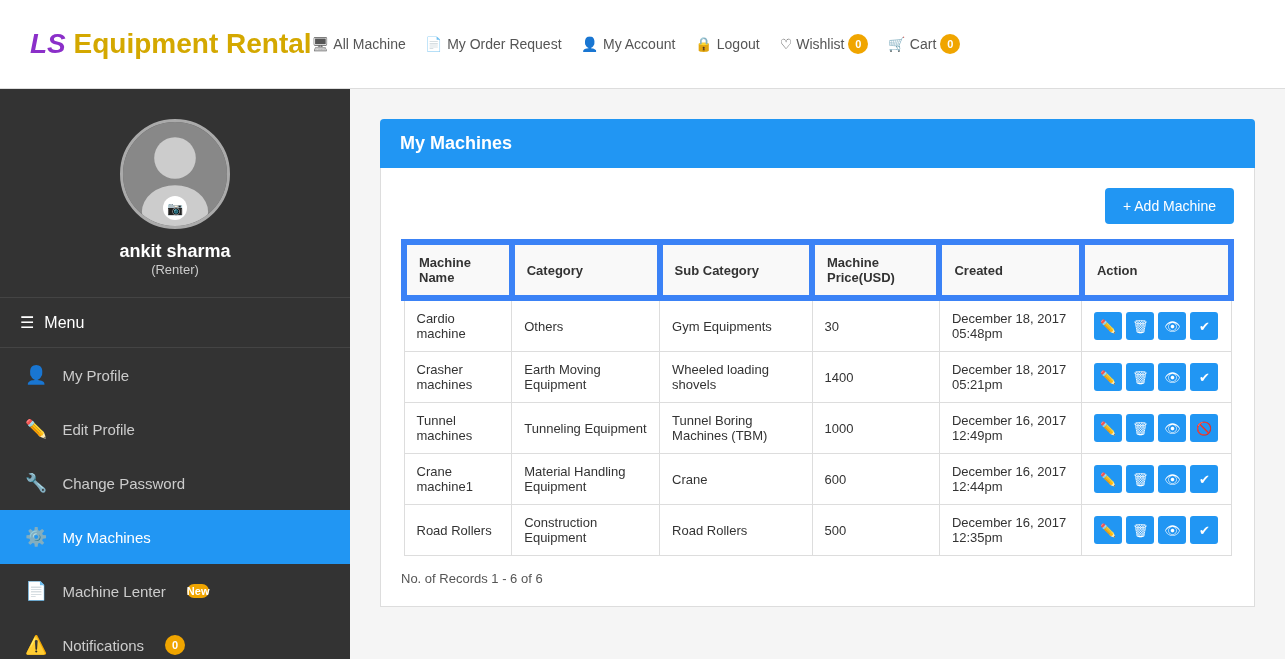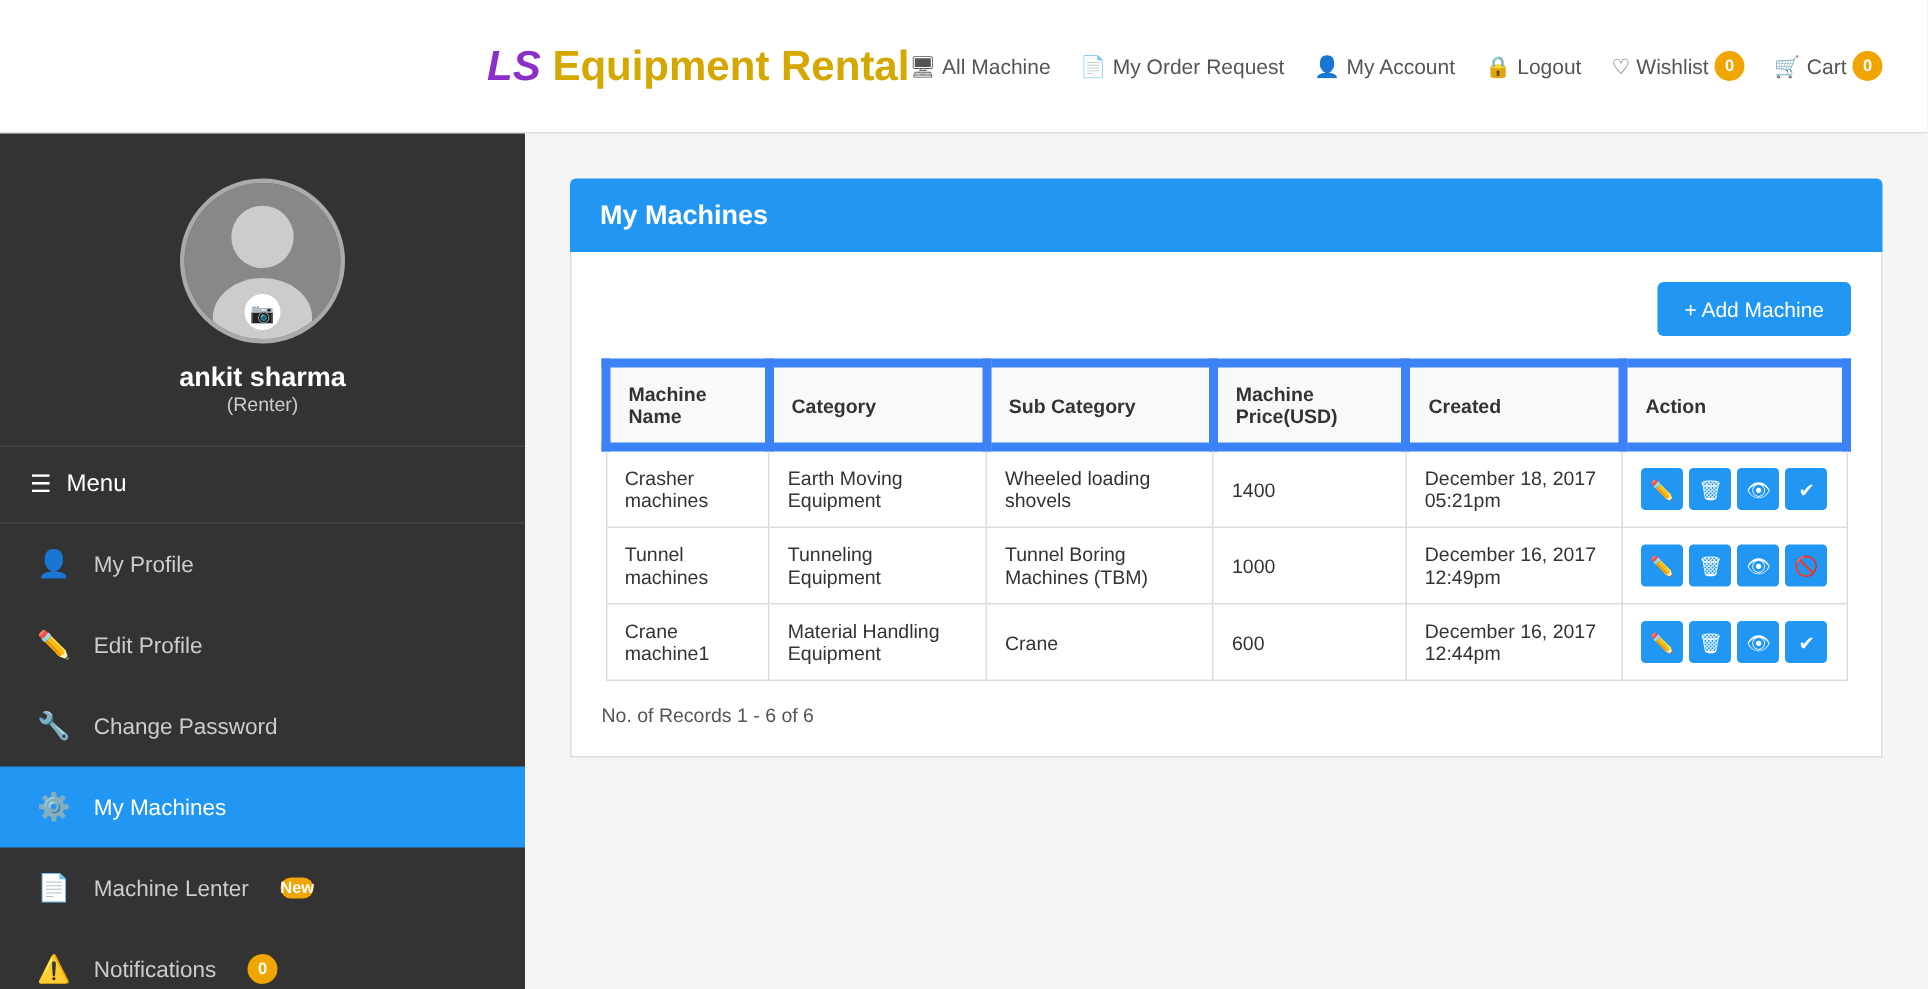--- a/index.html
+++ b/index.html
@@ -5,21 +5,21 @@
     * { box-sizing: border-box; margin: 0; padding: 0; }
     body { font-family: Arial, sans-serif; font-size: 14px; background: #f5f5f5; }
 
     
     .header {
       background: #fff;
       border-bottom: 1px solid #ddd;
       padding: 10px 30px;
       display: flex;
       align-items: center;
-      justify-content: flex-end;
+      justify-content: flex-start;
       height: 89px;
     }
     .logo {
       font-size: 28px;
       font-weight: bold;
     }
     .logo .ls { color: #8b2fc9; font-style: italic; }
     .logo .eq { color: #d4a800; }
     .nav-links {
       display: flex;
@@ -342,20 +342,35 @@
           <tr>
             <th>Machine Name</th>
             <th>Category</th>
             <th>Sub Category</th>
             <th>Machine Price(USD)</th>
             <th>Created</th>
             <th>Action</th>
           </tr>
         </thead>
         <tbody id="table-body">
+        <tr>
+              <td>Cardio machine</td>
+              <td>Others</td>
+              <td>Gym Equipments</td>
+              <td>30</td>
+              <td>December 18, 2017 05:48pm</td>
+              <td>
+                <div class="action-btns">
+                  <button class="action-btn btn-edit">✏️</button>
+                  <button class="action-btn btn-delete">🗑</button>
+                  <button class="action-btn btn-view">👁</button>
+                  <button class="action-btn btn-check">✔</button>
+                </div>
+              </td>
+            </tr>
             <tr>
               <td>Crasher machines</td>
               <td>Earth Moving Equipment</td>
               <td>Wheeled loading shovels</td>
               <td>1400</td>
               <td>December 18, 2017 05:21pm</td>
               <td>
                 <div class="action-btns">
                   <button class="action-btn btn-edit">✏️</button>
                   <button class="action-btn btn-delete">🗑</button>
@@ -387,19 +402,34 @@
               <td>December 16, 2017 12:44pm</td>
               <td>
                 <div class="action-btns">
                   <button class="action-btn btn-edit">✏️</button>
                   <button class="action-btn btn-delete">🗑</button>
                   <button class="action-btn btn-view">👁</button>
                   <button class="action-btn btn-check">✔</button>
                 </div>
               </td>
             </tr>
+            <tr>
+              <td>Road Rollers</td>
+              <td>Construction Equipment</td>
+              <td>Road Rollers</td>
+              <td>500</td>
+              <td>December 16, 2017 12:35pm</td>
+              <td>
+                <div class="action-btns">
+                  <button class="action-btn btn-edit">✏️</button>
+                  <button class="action-btn btn-delete">🗑</button>
+                  <button class="action-btn btn-view">👁</button>
+                  <button class="action-btn btn-check">✔</button>
+                </div>
+              </td>
+            </tr>
           </tbody>
       </table>
 
       <div class="records-text">No. of Records 1 - 6 of 6</div>
     </div>
   </main>
 </div>
 
 </body></html>

